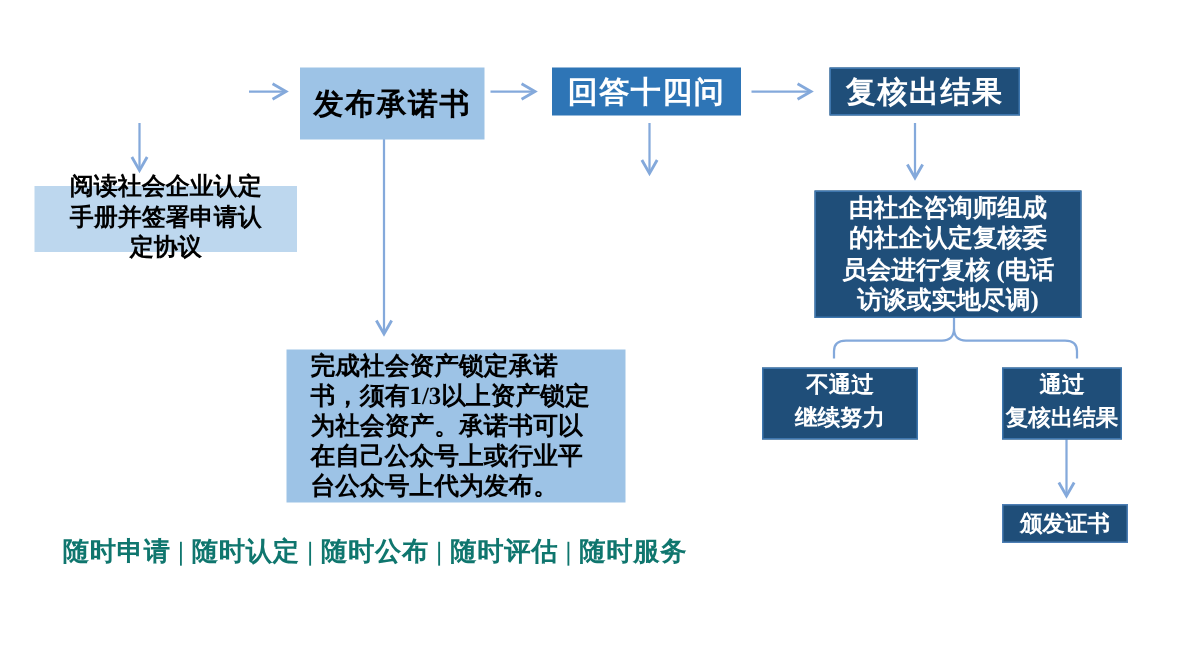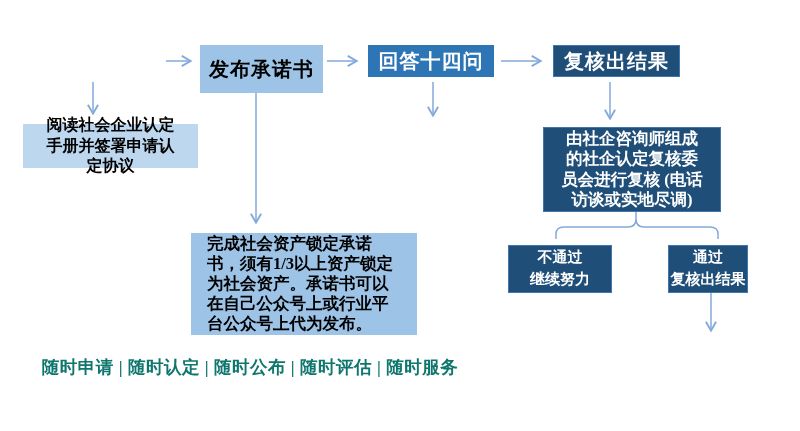--- a/index.html
+++ b/index.html
@@ -76,18 +76,21 @@
 
   <div class="box outcome dark" style="left:508px;top:245px;width:104px;height:48px;">
     <span>不通过</span>
     <span>继续努力</span>
   </div>
   <div class="box outcome dark" style="left:668px;top:245px;width:80px;height:48px;align-items:center;">
     <span>通过</span>
     <span>复核出结果</span>
   </div>
 
+  <div class="box cert dark" style="left:668px;top:336px;width:84px;height:26px;">
+    <span>颁发证书</span>
+  </div>
 
   <div id="tagline">
     <span>随时申请 | 随时认定 | 随时公布 | 随时评估 | 随时服务</span>
   </div>
 
 </div>
 
 </body></html>

